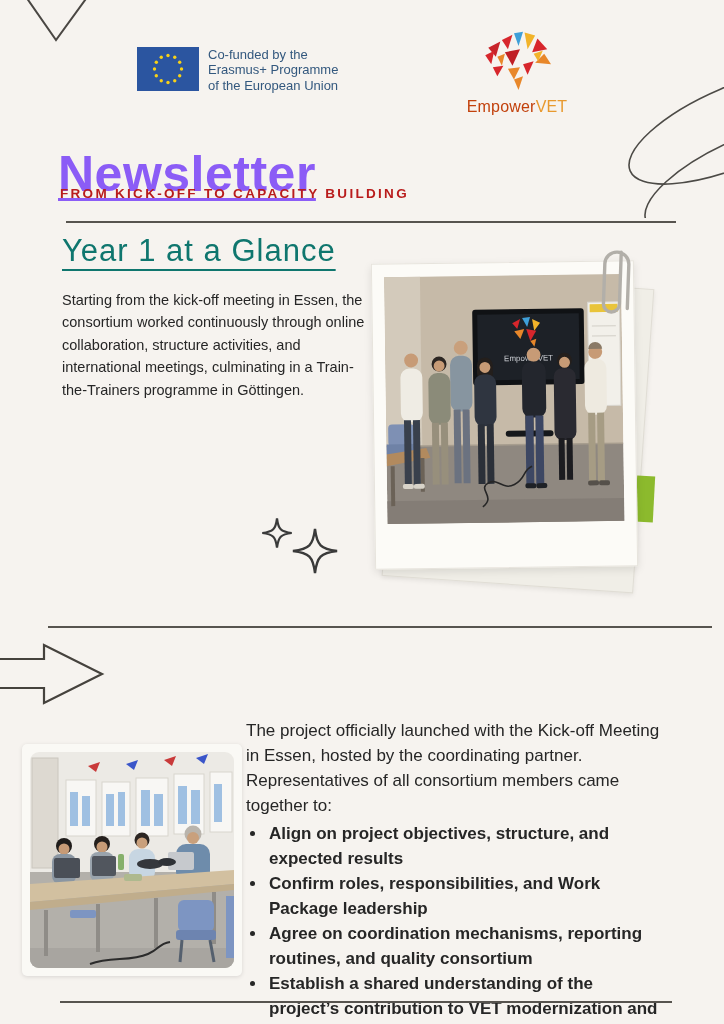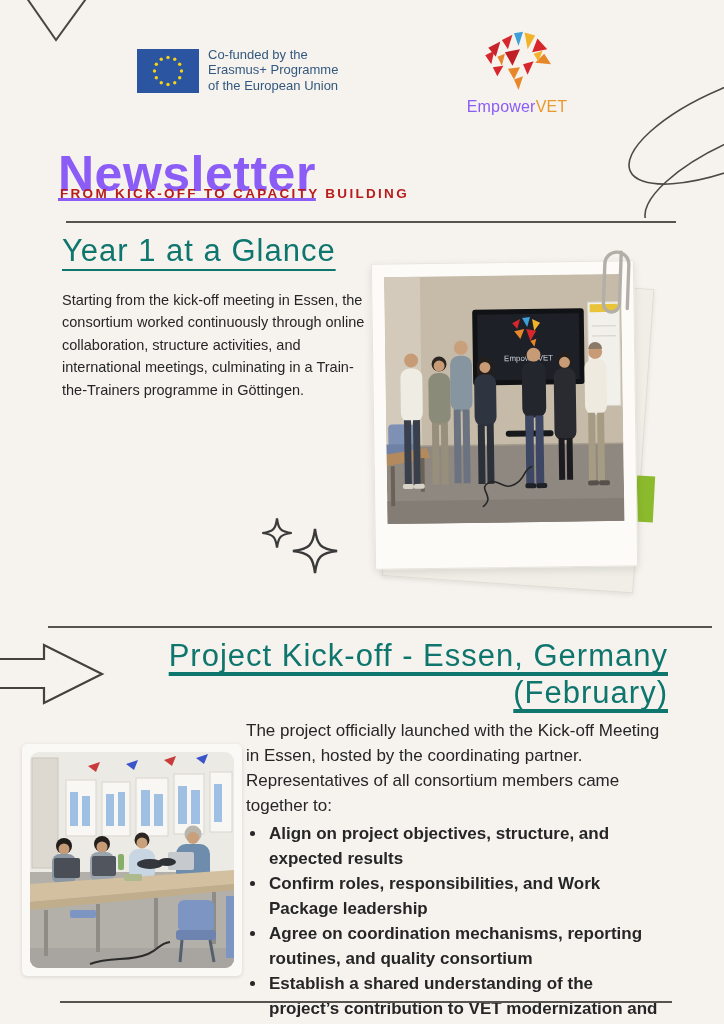--- a/index.html
+++ b/index.html
@@ -4,25 +4,25 @@
 <style>
   html,body{margin:0;padding:0;background:#e9e6e2;}
   .page{
     position:relative;width:724px;height:1024px;margin:0 auto;
     background:#f6f3ef;overflow:hidden;
     font-family:"Liberation Sans","DejaVu Sans",sans-serif;color:#262626;
   }
   .abs{position:absolute;}
 
   
-  .eu-block{left:137px;top:47px;display:flex;align-items:flex-end;gap:9px;}
+  .eu-block{left:137px;top:47px;display:flex;align-items:flex-start;gap:9px;}
   .eu-text{font-size:13px;line-height:1.18;color:#33587e;white-space:pre-line;font-weight:400;}
   .brand-block{left:462px;top:31px;width:110px;text-align:center;}
   .brand-word{font-size:16px;margin-top:1px;letter-spacing:0.2px;}
-  .brand-word .gray{color:#8b5cf6;}
+  .brand-word .gray{color:#c2410c;}
   .brand-word .orange{color:#e8992e;font-weight:400;}
 
   
   .title{left:58px;top:125px;font-size:50px;font-weight:700;letter-spacing:0.5px;color:#8b5cf6;
          text-decoration:underline;text-decoration-thickness:3px;text-underline-offset:7px;margin-top:20px;}
   .subtitle{left:60px;top:186px;font-size:13.5px;font-weight:700;letter-spacing:2.3px;color:#b91c1c;}
 
   .rule{height:0;border-top:2px solid #57544f;}
   .rule1{left:66px;top:221px;width:610px;}
   .rule2{left:48px;top:626px;width:664px;}
@@ -225,24 +225,20 @@
   <svg class="abs sparkle-large" width="48" height="48" viewBox="0 0 100 100">
     <path d="M50 4 C54 38 62 46 96 50 C62 54 54 62 50 96 C46 62 38 54 4 50 C38 46 46 38 50 4 Z" fill="none" stroke="#3a3a3a" stroke-width="5"></path>
   </svg>
 
   <div class="abs rule rule2"></div>
 
   <svg class="abs arrow-decor" width="108" height="66" viewBox="0 0 108 66">
     <path d="M0 18 H44 V4 L102 33 L44 62 V47 H0" fill="none" stroke="#45423d" stroke-width="2.2"></path>
   </svg>
 
-  <div class="abs h2 kickoff-heading">
-    <div>Project Kick-off - Essen, Germany</div>
-    <div>(February)</div>
-  </div>
 
   <div class="abs photo2-frame">
     <div class="photo2-clip">
       <svg width="204" height="216" viewBox="0 0 204 216" preserveAspectRatio="none">
         <rect width="204" height="120" fill="#eceae5"></rect>
         <rect x="0" y="120" width="204" height="96" fill="#b3b0aa"></rect>
         <rect x="0" y="196" width="204" height="20" fill="#a8a5a0"></rect>
         <rect x="2" y="6" width="26" height="110" fill="#ddd9d1" stroke="#cac6be"></rect>
 
         <g stroke="#d8d5ce" fill="#f8f7f4">

